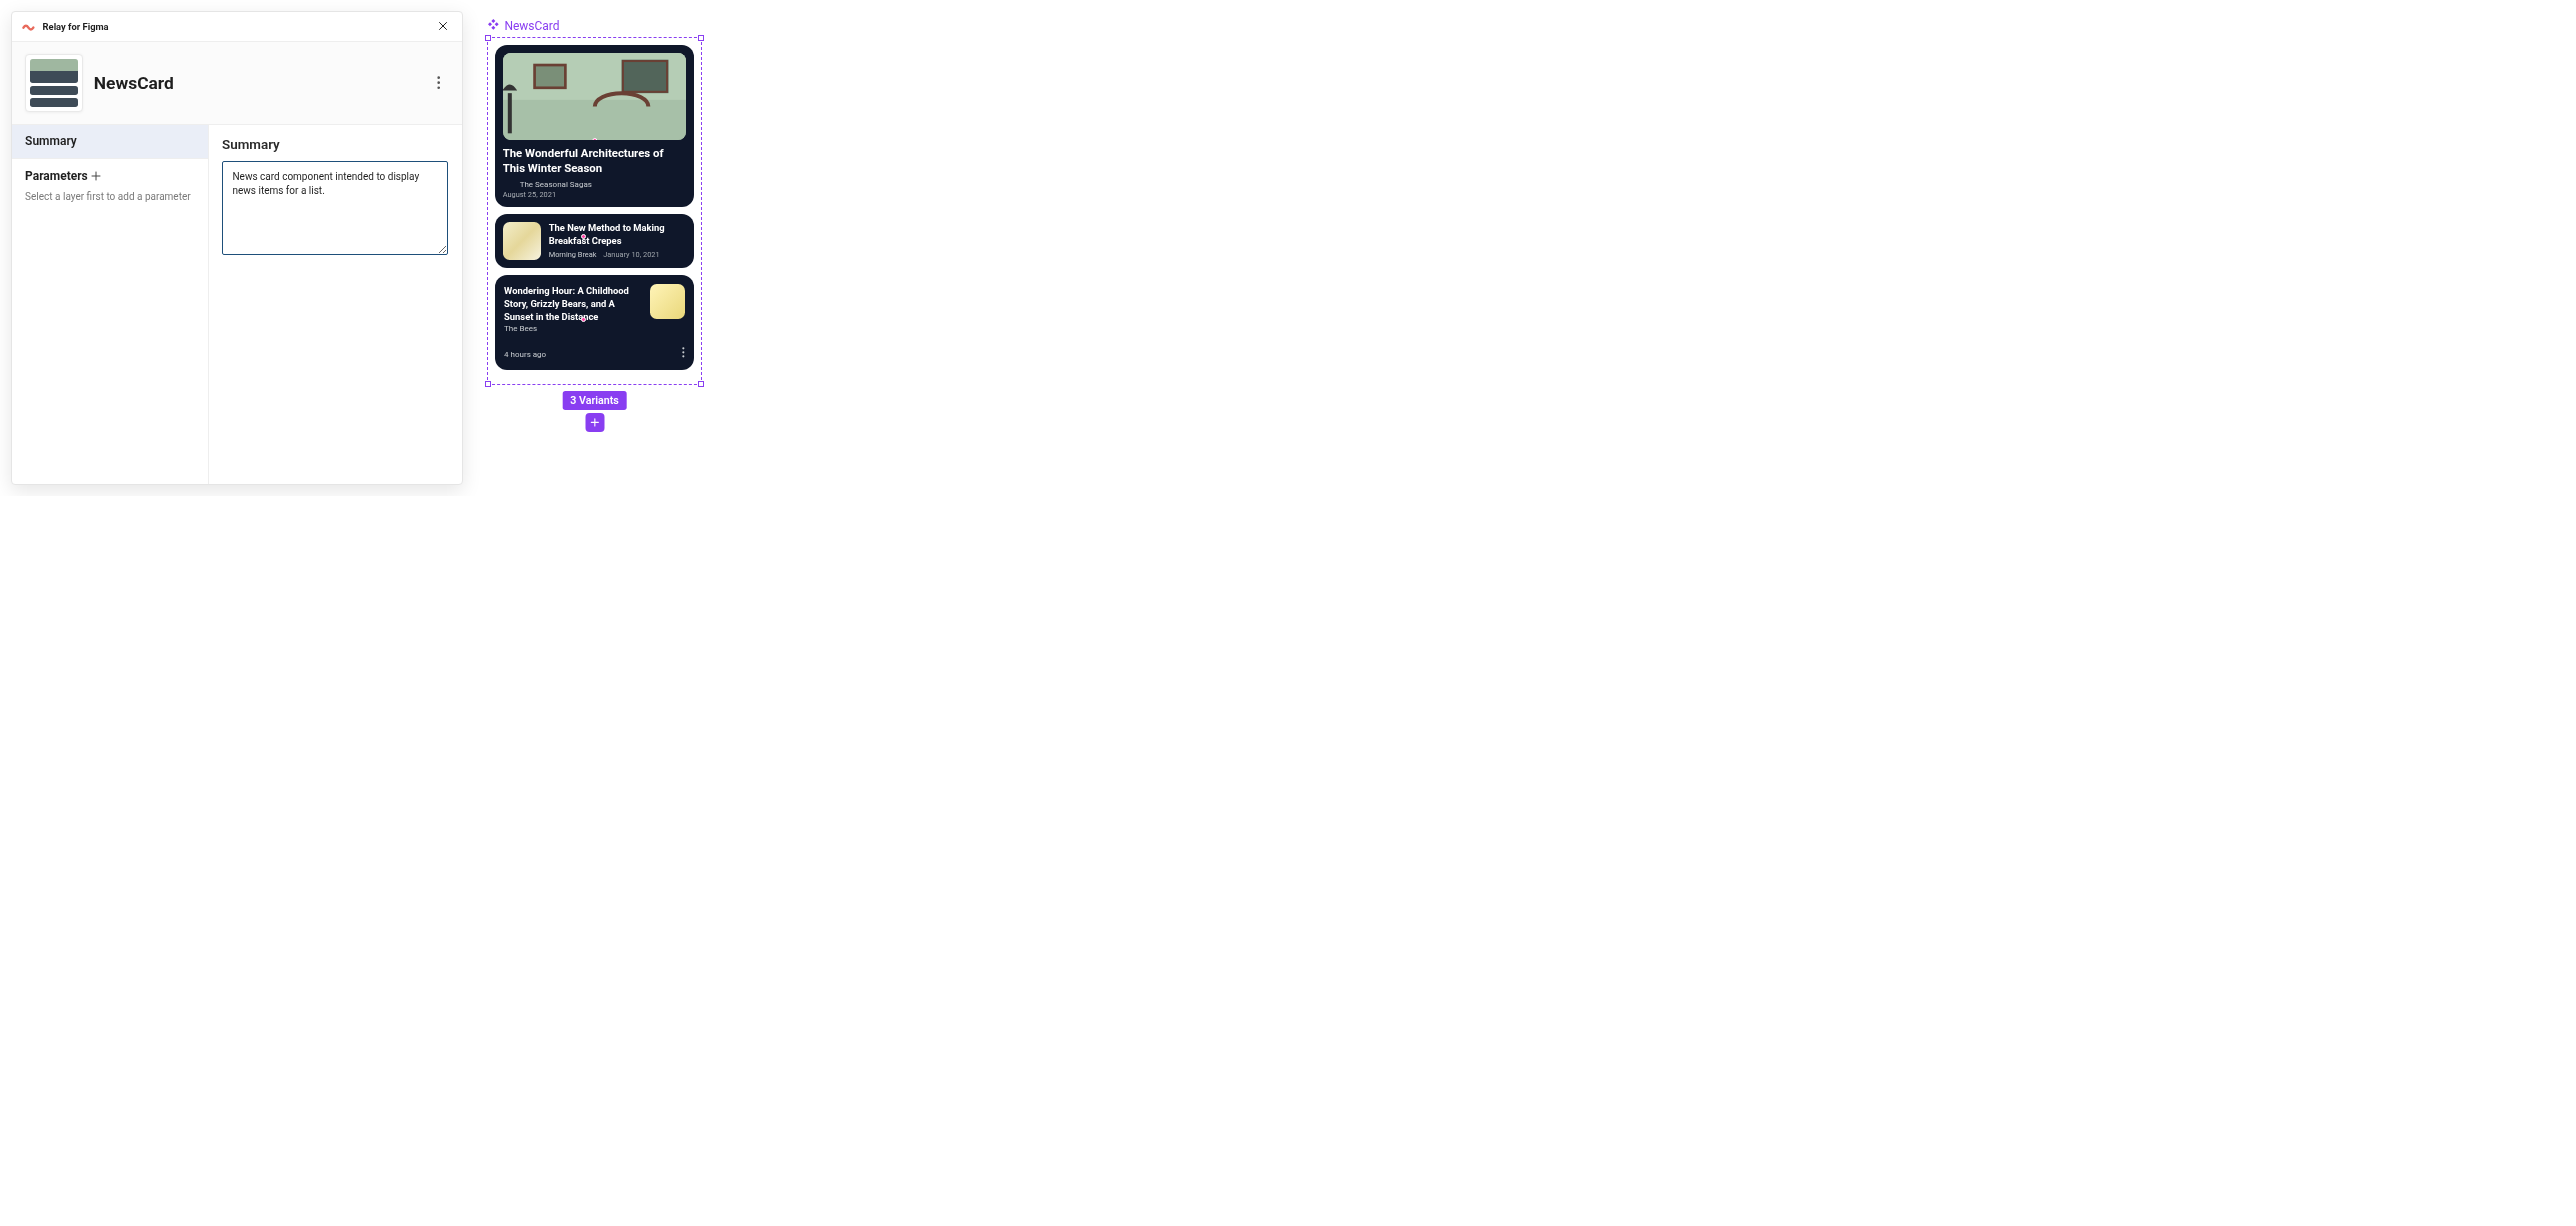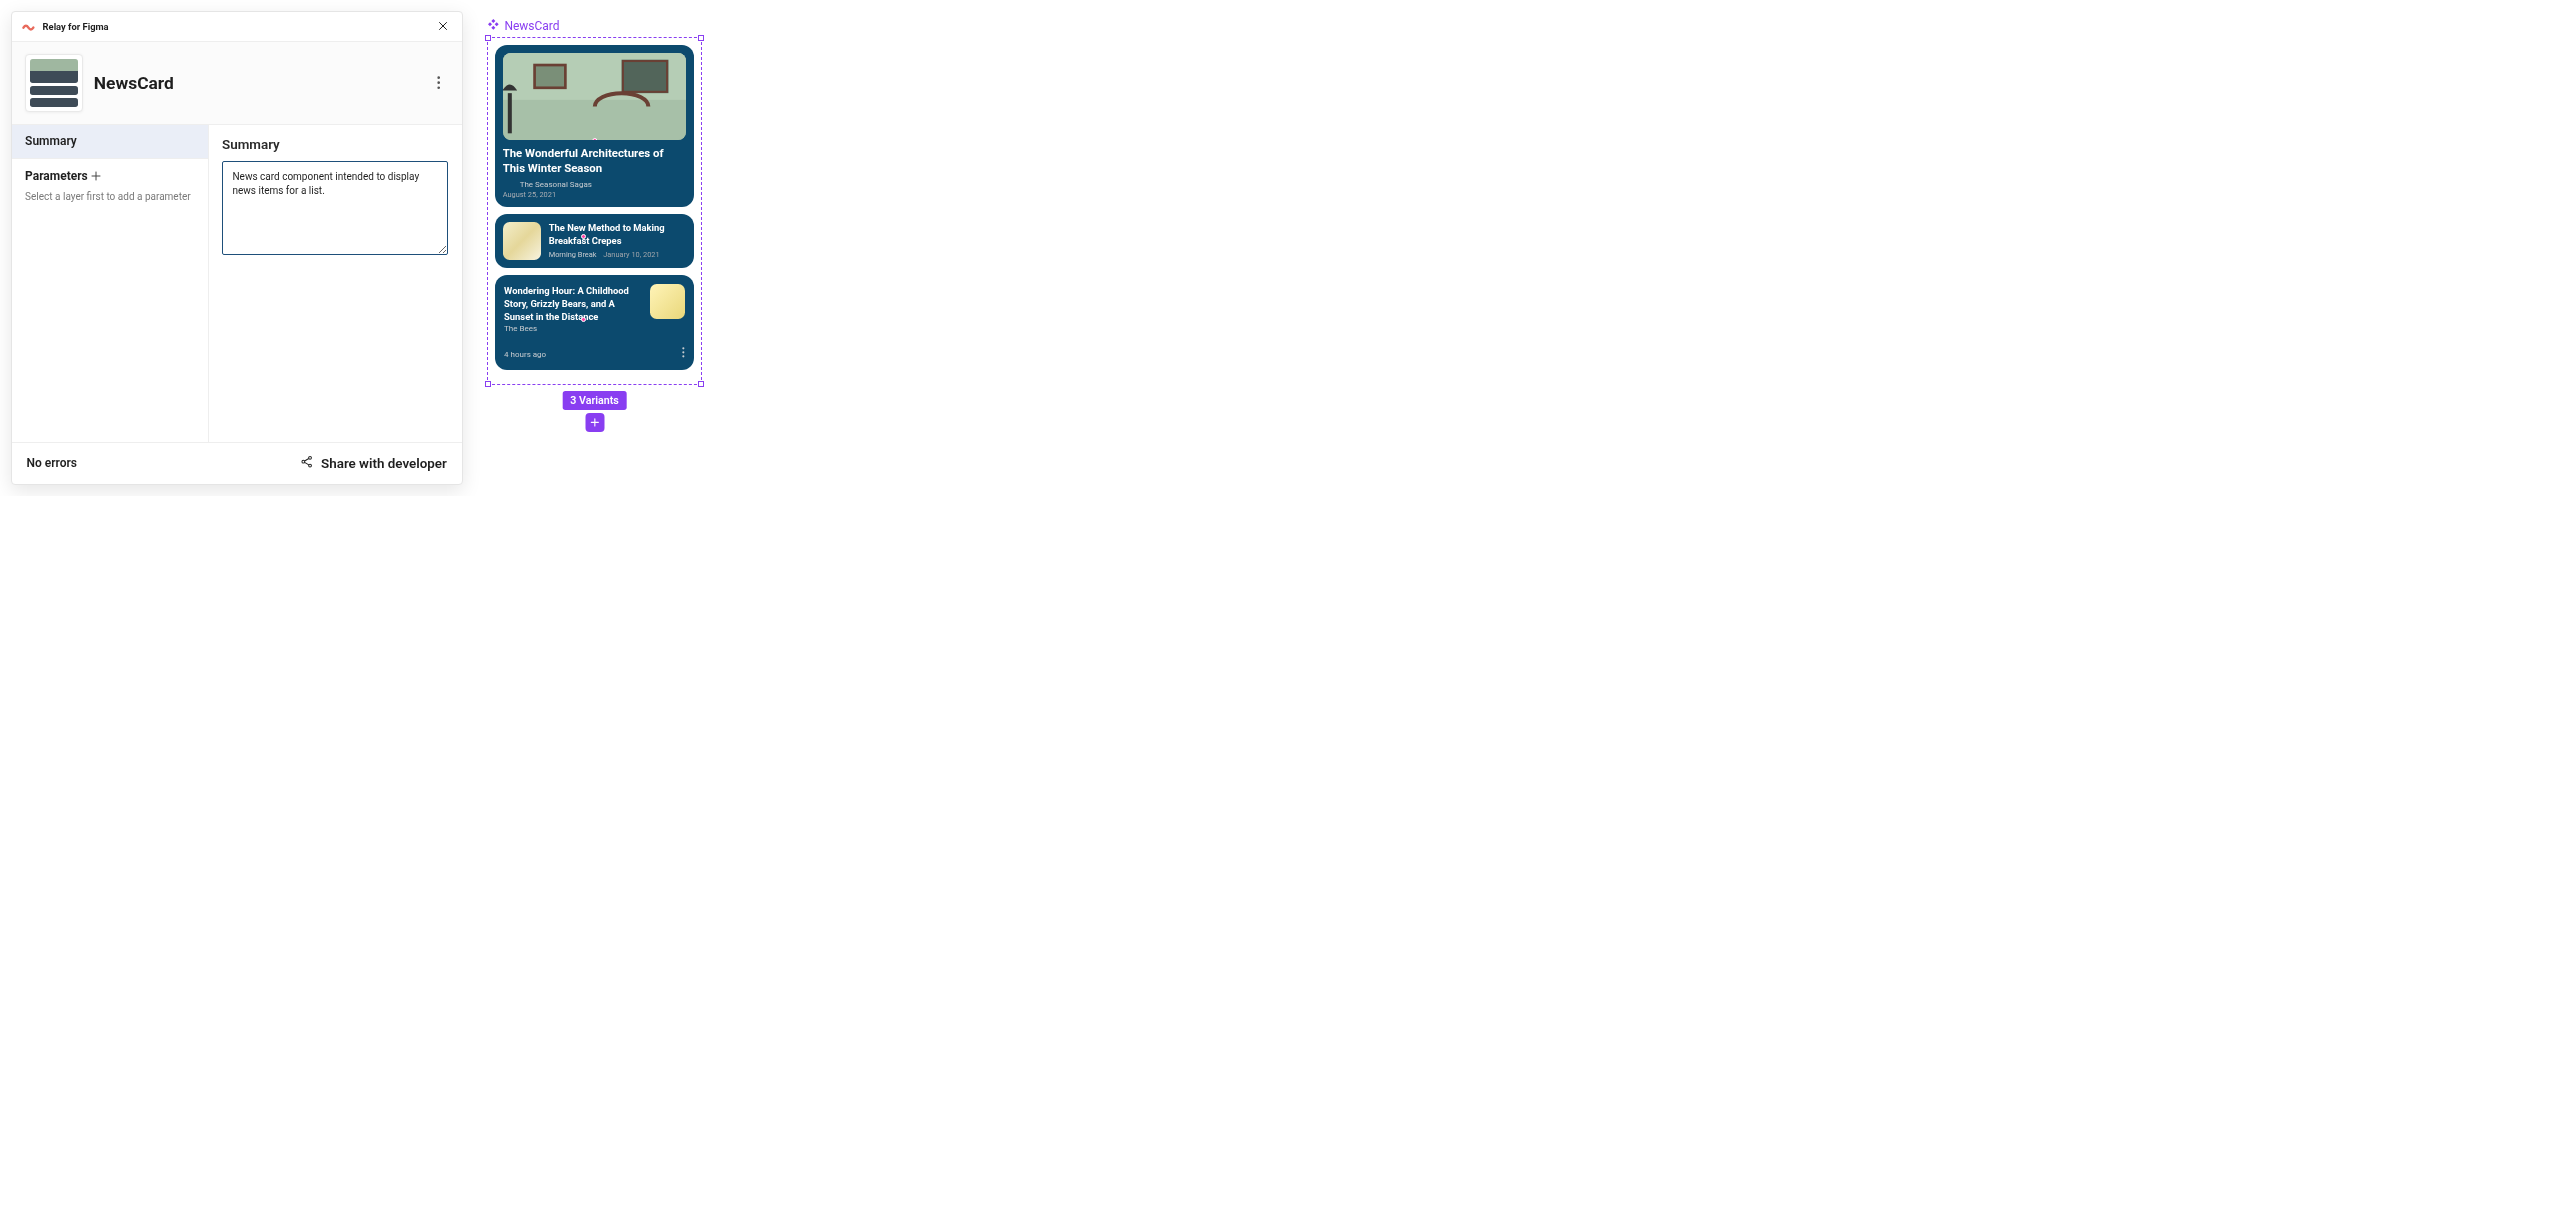--- a/index.html
+++ b/index.html
@@ -155,21 +155,21 @@
     width: 6px; height: 6px;
     background: #ffffff;
     border: 1px solid #893ef1;
   }
   .h-tl { left: -3.4px; top: -3.4px; }
   .h-tr { right: -3.4px; top: -3.4px; }
   .h-bl { left: -3.4px; bottom: -3.4px; }
   .h-br { right: -3.4px; bottom: -3.4px; }
 
   .card {
-    background: #0c4a6e;
+    background: #0f172a;
     border-radius: 12px;
     color: #ffffff;
     margin-bottom: 6.7px;
     padding: 8px;
     position: relative;
   }
   .card:last-child { margin-bottom: 0; }
 
   .hero-img {
     width: 100%; height: 87px;
@@ -289,34 +289,20 @@
       </div>
       <div class="params-hint">Select a layer first to add a parameter</div>
     </div>
 
     <div class="main">
       <div class="main-title">Summary</div>
       <textarea class="summary-box" style="">News card component intended to display news items for a list.</textarea>
     </div>
   </div>
 
-  <div class="panel-footer">
-    <div class="status-text">No errors</div>
-    <div class="share-btn">
-      <span>
-        <svg viewBox="0 0 24 24">
-            <circle cx="6" cy="12" r="2.5" fill="none" stroke="#222" stroke-width="1.8"></circle>
-            <circle cx="18" cy="5" r="2.5" fill="none" stroke="#222" stroke-width="1.8"></circle>
-            <circle cx="18" cy="19" r="2.5" fill="none" stroke="#222" stroke-width="1.8"></circle>
-            <path d="M8.2 10.8 L15.8 6.2 M8.2 13.2 L15.8 17.8" stroke="#222" stroke-width="1.8" fill="none"></path>
-          </svg>
-      </span>
-      <span class="share-label">Share with developer</span>
-    </div>
-  </div>
 </div>
 
 <div class="canvas">
   <div class="comp-label">
     <span>
       <svg viewBox="0 0 16 16">
           <path d="M8 0 L11 3 L8 6 L5 3 Z M8 10 L11 13 L8 16 L5 13 Z M0 8 L3 5 L6 8 L3 11 Z M10 8 L13 5 L16 8 L13 11 Z" fill="#893ef1"></path>
         </svg>
     </span>
     <span>NewsCard</span>

